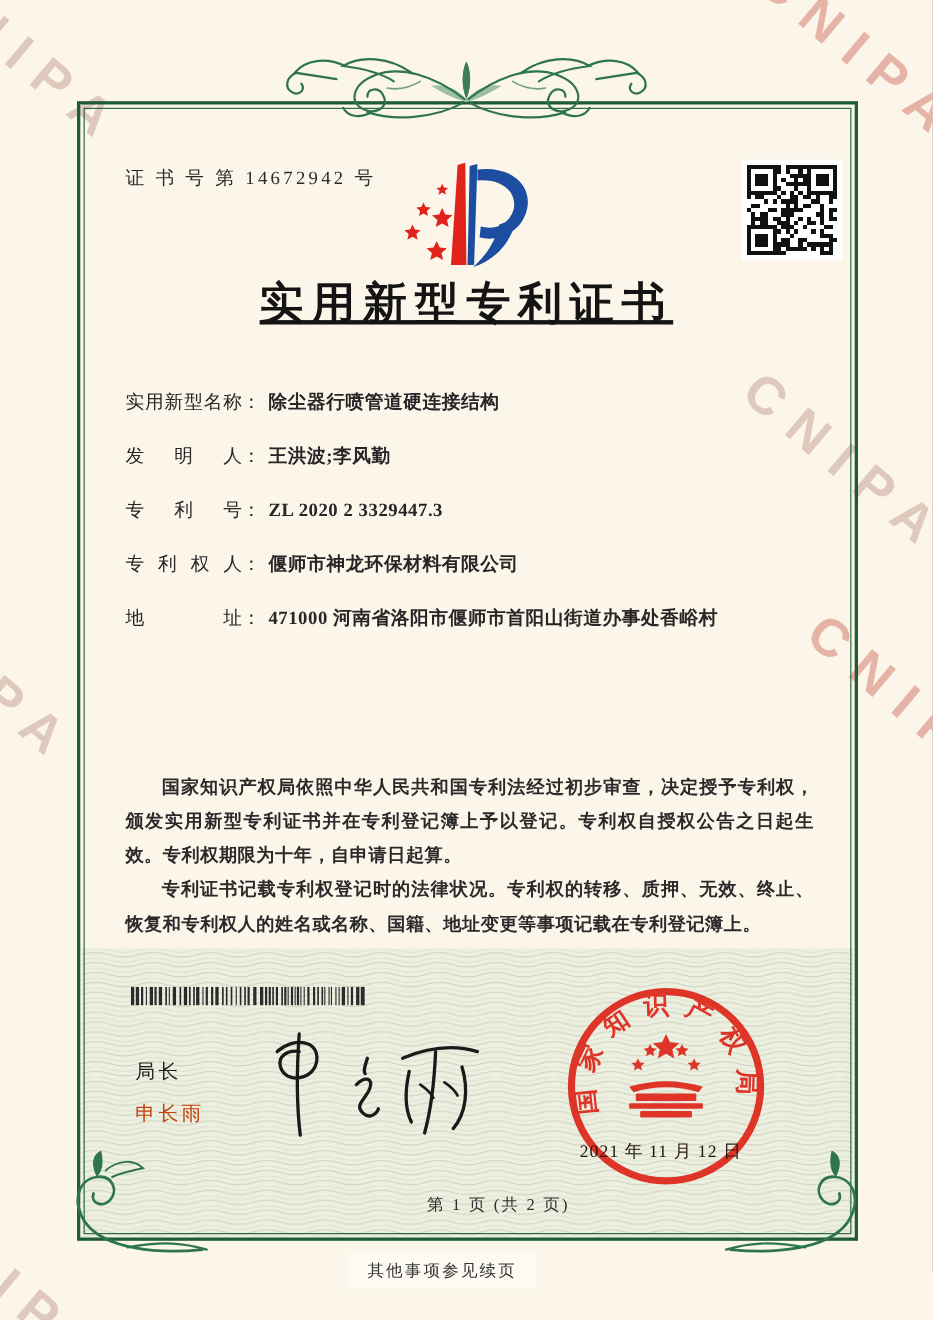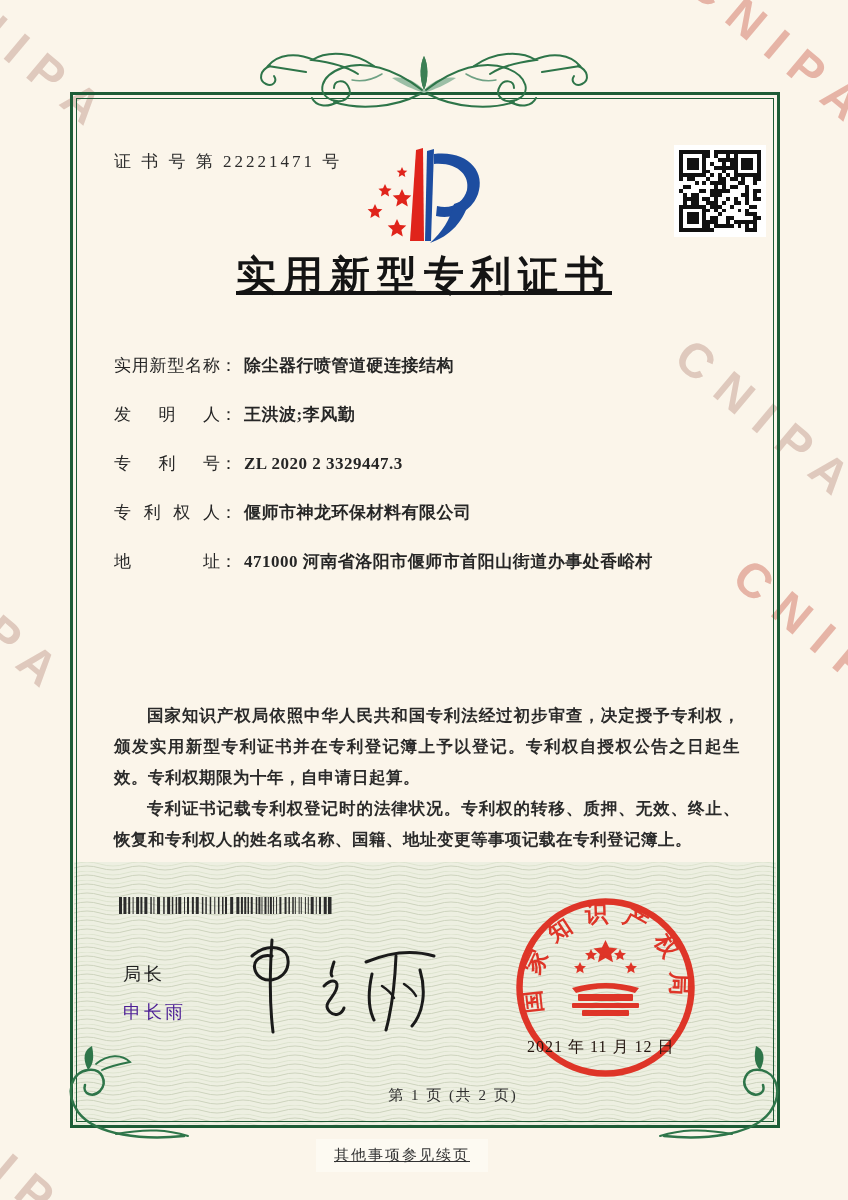--- a/index.html
+++ b/index.html
@@ -51,34 +51,34 @@
   .grant-group .field-label { width:90px; }
   
   .body-text {
     position:absolute; left:114px; top:700px; width:626px;
     font-size:16.5px; line-height:31px; color:#2a2a2a; text-align:justify; letter-spacing:0.5px;
   }
   .body-text p { text-indent:2em;font-weight:bold; }
   
   .barcode { position:absolute; left:119px; top:897px; }
   .signer-title { position:absolute; left:123px; top:962px; font-size:18px; letter-spacing:3px; color:#1e1e1e; }
-  .signer-name  { position:absolute; left:123px; top:1000px; font-size:18px; letter-spacing:3px; color:#4c1d95; }
+  .signer-name  { position:absolute; left:123px; top:1000px; font-size:18px; letter-spacing:3px; color:#c2410c; }
   .signature { position:absolute; left:238px; top:928px; }
   .seal { position:absolute; left:508px; top:890px; }
   .seal-date {
     position:absolute; left:527px; top:1037px; width:190px; font-size:16px;
     letter-spacing:1px; color:#23150f; z-index:4; white-space:nowrap;
   }
   .page-footer {
     position:absolute; left:0; top:1086px; width:100%; text-align:center;
     font-size:15px; letter-spacing:2px; color:#2e2e2e; z-index:3;margin-left:29px;
   }
   .continuation-note {
     position:absolute; left:316px; top:1139px; background:#fdfaf2;
-    padding:7px 18px; font-size:15px; letter-spacing:2px; color:#333; z-index:3;text-decoration:underline;
+    padding:7px 18px; font-size:15px; letter-spacing:2px; color:#333; z-index:3;
   }
   svg { display:block; }
 </style>
 </head>
 <body>
 
 <div class="page">
 
   <div class="wm" style="left:-48px; top:-42px;">CNIPA</div>
   <div class="wm pink" style="left:712px; top:-46px;">CNIPA</div>
@@ -132,21 +132,21 @@
   <div class="ornament" style="left:652px; top:1046px;">
     <svg width="140" height="96" viewBox="0 0 140 96">
       <g transform="translate(140,0) scale(-1,1)" stroke="#2e7549" stroke-width="2.5" fill="none" stroke-linecap="round">
         <path d="M128,90 C88,94 40,90 22,66 C8,46 16,26 32,24 C46,22 52,36 44,45 C37,52 26,48 29,39"></path>
         <path d="M32,24 C26,12 28,4 36,0 C38,10 38,18 32,24 Z" fill="#2e7549" stroke="none"></path>
         <path d="M60,88 C92,82 112,84 132,90" stroke-width="2"></path>
       </g>
     </svg>
   </div>
 
-  <div class="cert-number">证 书 号 第 22221471 号</div>
+  <div class="cert-number">证 书 号 第 14672942 号</div>
 
   <div class="logo">
     <svg width="200" height="120" viewBox="0 0 200 120">
       <g fill="#e0241b">
         <path d="M72,39 l1.6,3.4 3.7,.4 -2.8,2.5 .8,3.7 -3.3,-1.9 -3.3,1.9 .8,-3.7 -2.8,-2.5 3.7,-.4 Z"></path>
         <path d="M55,56 l2,4.2 4.6,.5 -3.5,3.1 1,4.6 -4.1,-2.4 -4.1,2.4 1,-4.6 -3.5,-3.1 4.6,-.5 Z"></path>
         <path d="M72,61 l2.8,5.9 6.5,.7 -4.9,4.4 1.4,6.4 -5.8,-3.3 -5.8,3.3 1.4,-6.4 -4.9,-4.4 6.5,-.7 Z"></path>
         <path d="M45,76 l2.2,4.7 5.2,.6 -3.9,3.5 1.1,5.1 -4.6,-2.7 -4.6,2.7 1.1,-5.1 -3.9,-3.5 5.2,-.6 Z"></path>
         <path d="M67,91 l2.8,5.9 6.5,.7 -4.9,4.4 1.4,6.4 -5.8,-3.3 -5.8,3.3 1.4,-6.4 -4.9,-4.4 6.5,-.7 Z"></path>
         <path d="M86,22 L93,20 L94,113 L80,113 Z"></path>

